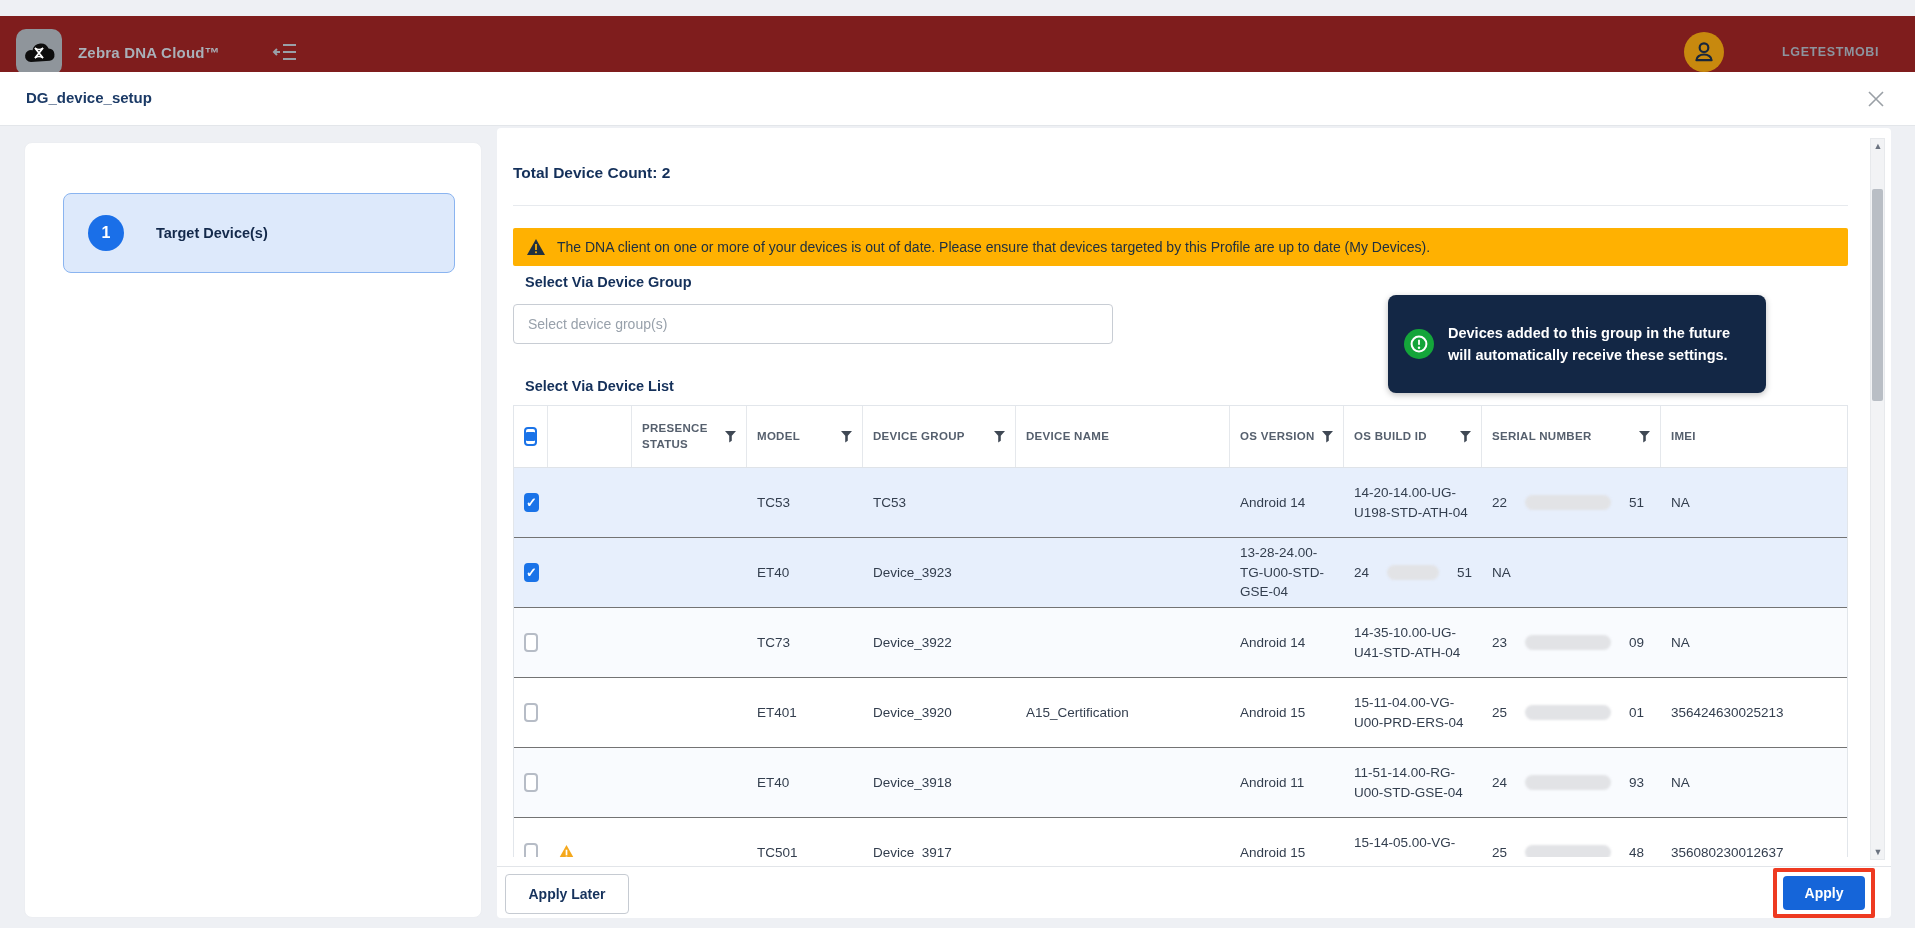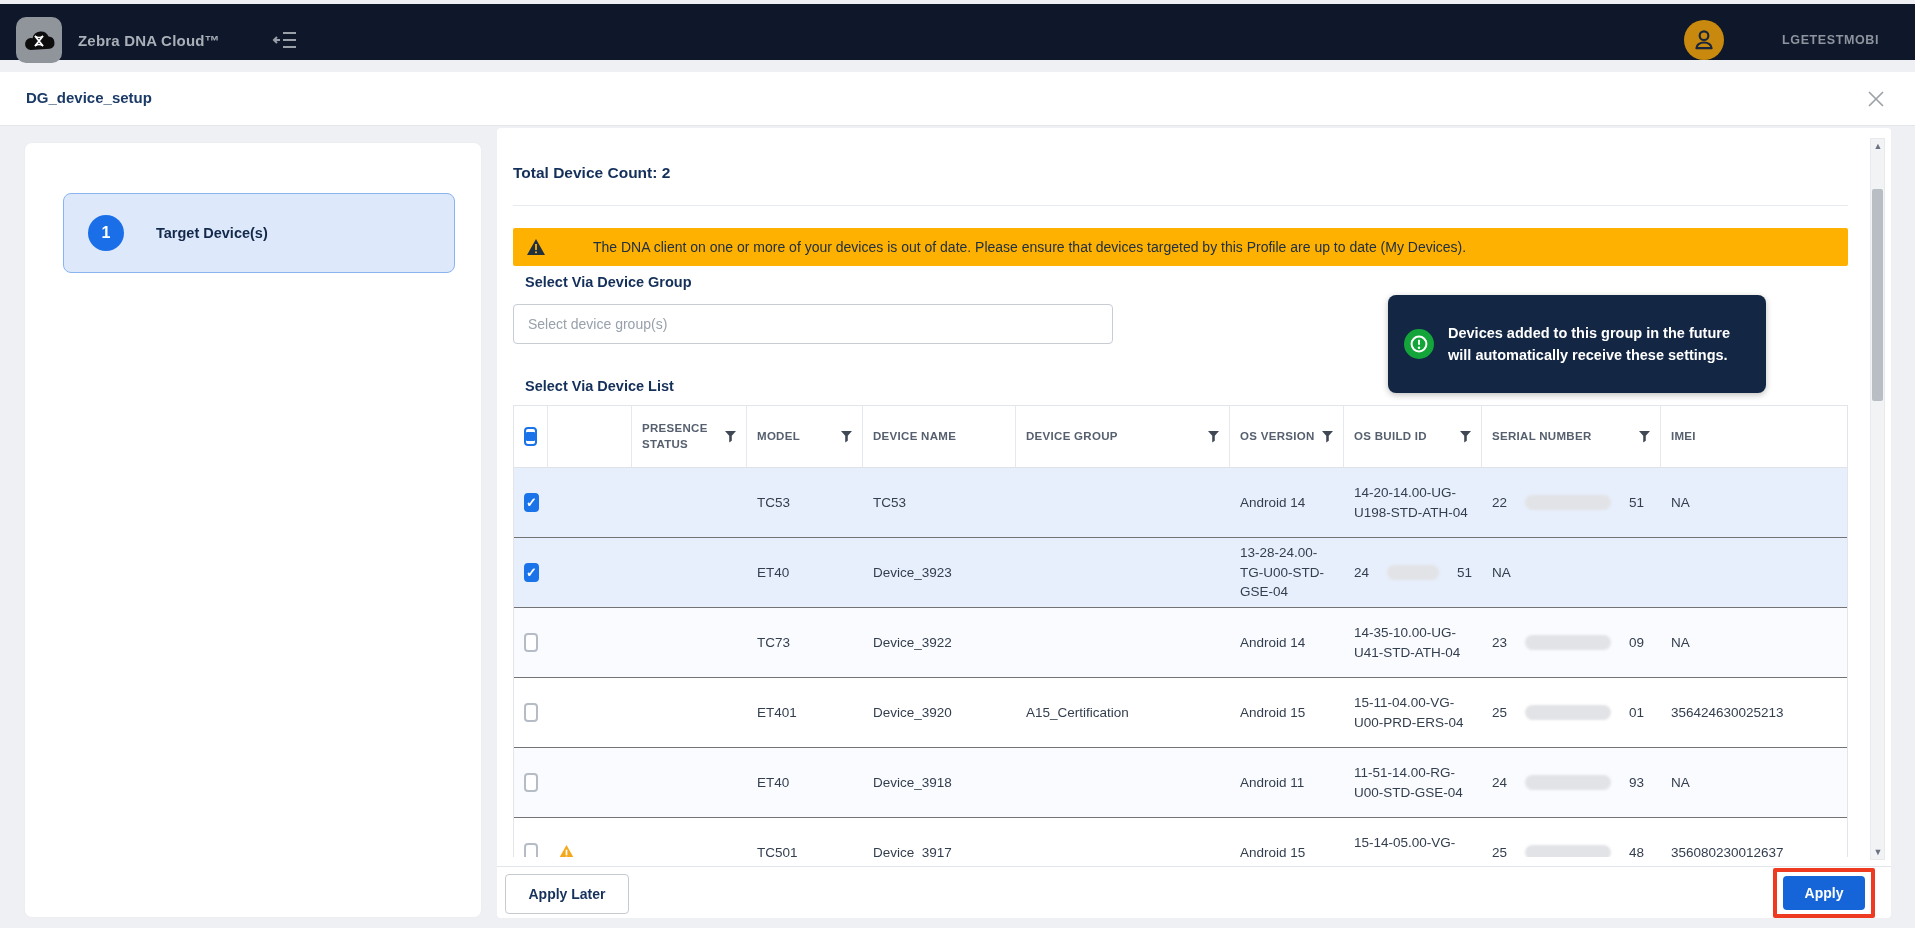--- a/index.html
+++ b/index.html
@@ -1,20 +1,20 @@
 <!DOCTYPE html>
 <html><head>
 <meta charset="utf-8">
 <style>
   * { box-sizing: border-box; margin: 0; padding: 0; }
   html,body { width:1915px; height:928px; overflow:hidden; }
   body { font-family: "Liberation Sans", sans-serif; background:#eef0f4; position:relative; }
 
   
-  .topbar { position:absolute; left:0; top:4px; width:1915px; height:56px; background:#0f172a; display:flex; align-items:center; }
+  .topbar { position:absolute; left:0; top:16px; width:1915px; height:56px; background:#7f1d1d; display:flex; align-items:center; }
   .logo-sq { position:absolute; left:16px; top:13px; width:46px; height:46px; background:#8f959b; border-radius:10px; display:flex; align-items:center; justify-content:center; }
   .brand { position:absolute; left:78px; top:0; height:72px; display:flex; align-items:center; color:#a9b0b8; font-weight:bold; font-size:15px; letter-spacing:.2px; }
   .collapse { position:absolute; left:272px; top:26px; width:26px; height:20px; cursor:pointer; }
   .userbox { position:absolute; right:36px; top:0; height:72px; display:flex; align-items:center; gap:14px; }
   .avatar { width:40px; height:40px; border-radius:50%; background:#c8890e; display:flex; align-items:center; justify-content:center; }
   .username { color:#8d949e; font-weight:bold; font-size:12.5px; letter-spacing:.6px;padding-left:44px; }
 
   
   .pagehead { position:absolute; left:0; top:72px; width:1915px; height:54px; background:#fff; border-bottom:1px solid #e3e6ea; }
   .pagetitle { position:absolute; left:26px; top:17px; font-size:15px; font-weight:bold; color:#1b3a66; }
@@ -25,21 +25,21 @@
   .step-box { position:absolute; left:38px; top:50px; width:392px; height:80px; background:#dde9fb; border:1px solid #8ab4f0; border-radius:8px; display:flex; align-items:center; cursor:pointer; }
   .step-circle { width:36px; height:36px; border-radius:50%; background:#1a6fe8; color:#fff; font-weight:bold; font-size:16px; display:flex; align-items:center; justify-content:center; margin-left:24px; }
   .step-label { margin-left:32px; font-size:14.5px; font-weight:bold; color:#13294b; }
 
   .main-card { position:absolute; left:497px; top:128px; width:1394px; height:790px; background:#fff; border-radius:4px; }
 
   .total-label { position:absolute; left:16px; top:36px; font-size:15.5px; font-weight:bold; color:#14305a; }
   .hr1 { position:absolute; left:16px; top:77px; width:1335px; border-top:1px solid #e7eaee; }
 
   .banner { position:absolute; left:16px; top:100px; width:1335px; height:38px; background:#ffb101; border-radius:2px; display:flex; align-items:center; gap:12px; padding:0 14px; }
-  .banner-text { font-size:14px; color:#20303f;margin-left:36px; }
+  .banner-text { font-size:14px; color:#20303f; }
 
   .sec-label { position:absolute; left:28px; font-size:14.5px; font-weight:bold; color:#14305a; }
   .lbl-group { top:146px; }
   .lbl-list  { top:250px; }
 
   .group-input { position:absolute; left:16px; top:176px; width:600px; height:40px; border:1px solid #c8cdd4; border-radius:4px; font-size:14px; padding:0 14px; color:#374252; font-family:"Liberation Sans",sans-serif; outline:none; }
   .group-input::placeholder { color:#98a1ab; }
 
   .tooltip { position:absolute; left:891px; top:167px; width:378px; height:98px; background:#132745; border-radius:8px; display:flex; align-items:center; gap:14px; padding:0 18px 0 16px; z-index:6; box-shadow:0 2px 6px rgba(0,0,0,.25); }
   .tooltip-text { color:#fff; font-size:14.5px; font-weight:bold; line-height:1.55; }
@@ -169,27 +169,27 @@
             <path d="M0 0 H12 L7.4 5.2 V10.6 L4.6 12.6 V5.2 Z" fill="#3f4854"></path>
           </svg>
         </div>
         <div class="th">
           <span class="th-label">MODEL</span>
           <svg class="funnel" width="11" height="12" viewBox="0 0 12 13">
             <path d="M0 0 H12 L7.4 5.2 V10.6 L4.6 12.6 V5.2 Z" fill="#3f4854"></path>
           </svg>
         </div>
         <div class="th">
+          <span class="th-label">DEVICE GROUP</span>
+          <svg class="funnel" width="11" height="12" viewBox="0 0 12 13">
+            <path d="M0 0 H12 L7.4 5.2 V10.6 L4.6 12.6 V5.2 Z" fill="#3f4854"></path>
+          </svg>
+        </div>
+        <div class="th">
           <span class="th-label">DEVICE NAME</span>
-        </div>
-        <div class="th">
-          <span class="th-label">DEVICE GROUP</span>
-          <svg class="funnel" width="11" height="12" viewBox="0 0 12 13">
-            <path d="M0 0 H12 L7.4 5.2 V10.6 L4.6 12.6 V5.2 Z" fill="#3f4854"></path>
-          </svg>
         </div>
         <div class="th">
           <span class="th-label">OS VERSION</span>
           <svg class="funnel" width="11" height="12" viewBox="0 0 12 13">
             <path d="M0 0 H12 L7.4 5.2 V10.6 L4.6 12.6 V5.2 Z" fill="#3f4854"></path>
           </svg>
         </div>
         <div class="th">
           <span class="th-label">OS BUILD ID</span>
           <svg class="funnel" width="11" height="12" viewBox="0 0 12 13">

